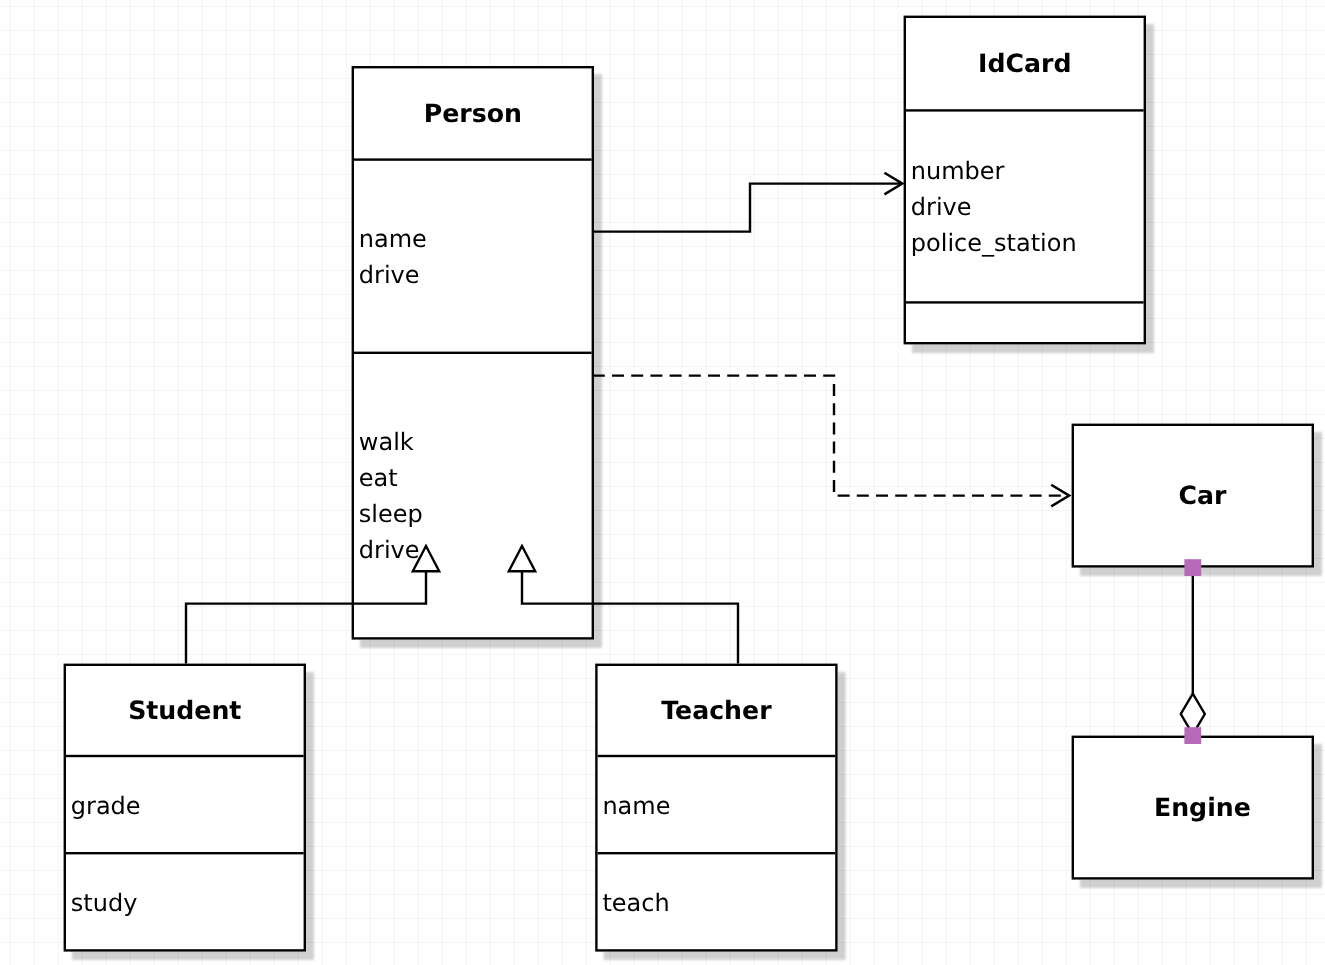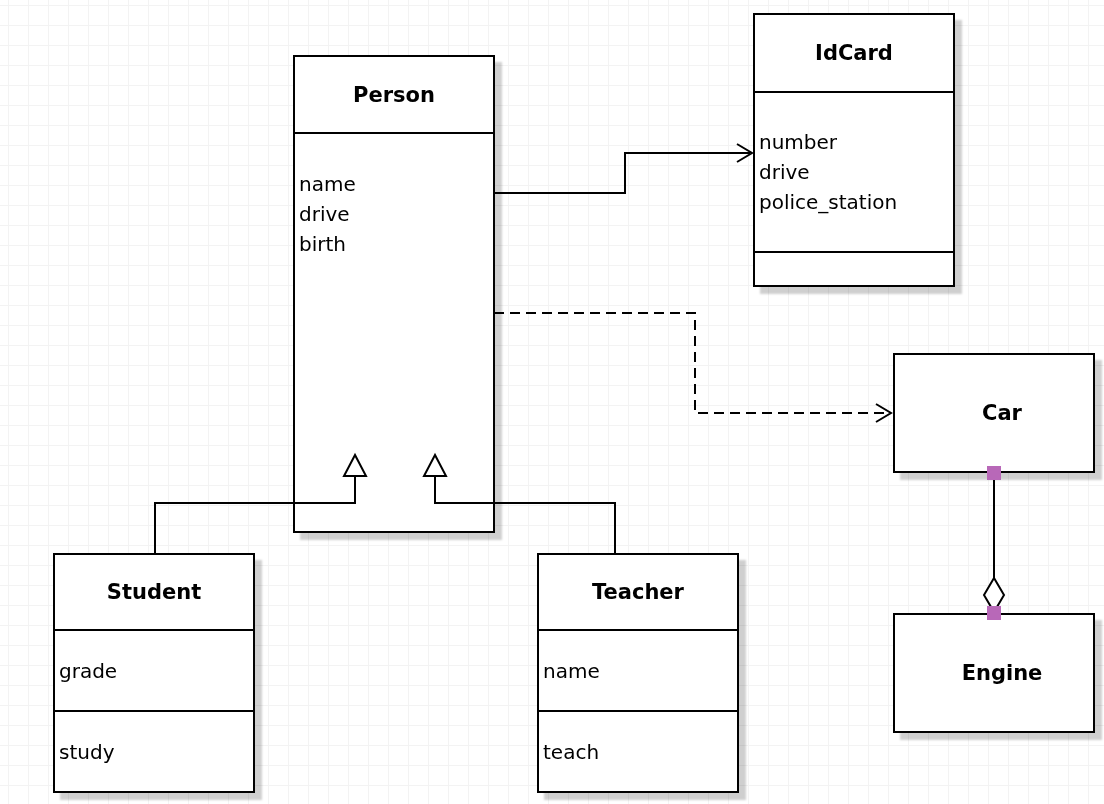--- a/index.html
+++ b/index.html
@@ -43,21 +43,26 @@
 </head>
 <body>
 
 <div class="canvas">
 
   <div class="uml-class" style="left:293px;top:55px;width:202px;height:478px;">
     <div class="uml-title" style="height:75px;">Person</div>
     <div class="uml-section" style="height:159px;">
       <div class="member">name</div>
       <div class="member">drive</div>
-      <div class="member">birth</div>
+    </div>
+    <div class="uml-section grow">
+      <div class="member">walk</div>
+      <div class="member">eat</div>
+      <div class="member">sleep</div>
+      <div class="member">drive</div>
     </div>
   </div>
 
   <div class="uml-class" style="left:753px;top:13px;width:202px;height:274px;">
     <div class="uml-title" style="height:76px;">IdCard</div>
     <div class="uml-section" style="height:158px;">
       <div class="member">number</div>
       <div class="member">drive</div>
       <div class="member">police_station</div>
     </div>
@@ -75,21 +80,21 @@
   <div class="uml-class" style="left:53px;top:553px;width:202px;height:240px;">
     <div class="uml-title" style="height:74px;text-align:center;">Student</div>
     <div class="uml-section" style="height:79px;">
       <div class="member">grade</div>
     </div>
     <div class="uml-section grow">
       <div class="member">study</div>
     </div>
   </div>
 
-  <div class="uml-class" style="left:537px;top:553px;width:202px;height:240px;">
+  <div class="uml-class" style="left:496px;top:553px;width:202px;height:240px;">
     <div class="uml-title" style="height:74px;">Teacher</div>
     <div class="uml-section" style="height:79px;">
       <div class="member">name</div>
     </div>
     <div class="uml-section grow">
       <div class="member">teach</div>
     </div>
   </div>
 
   <svg class="connector-layer" width="1104" height="804" viewBox="0 0 1104 804">

